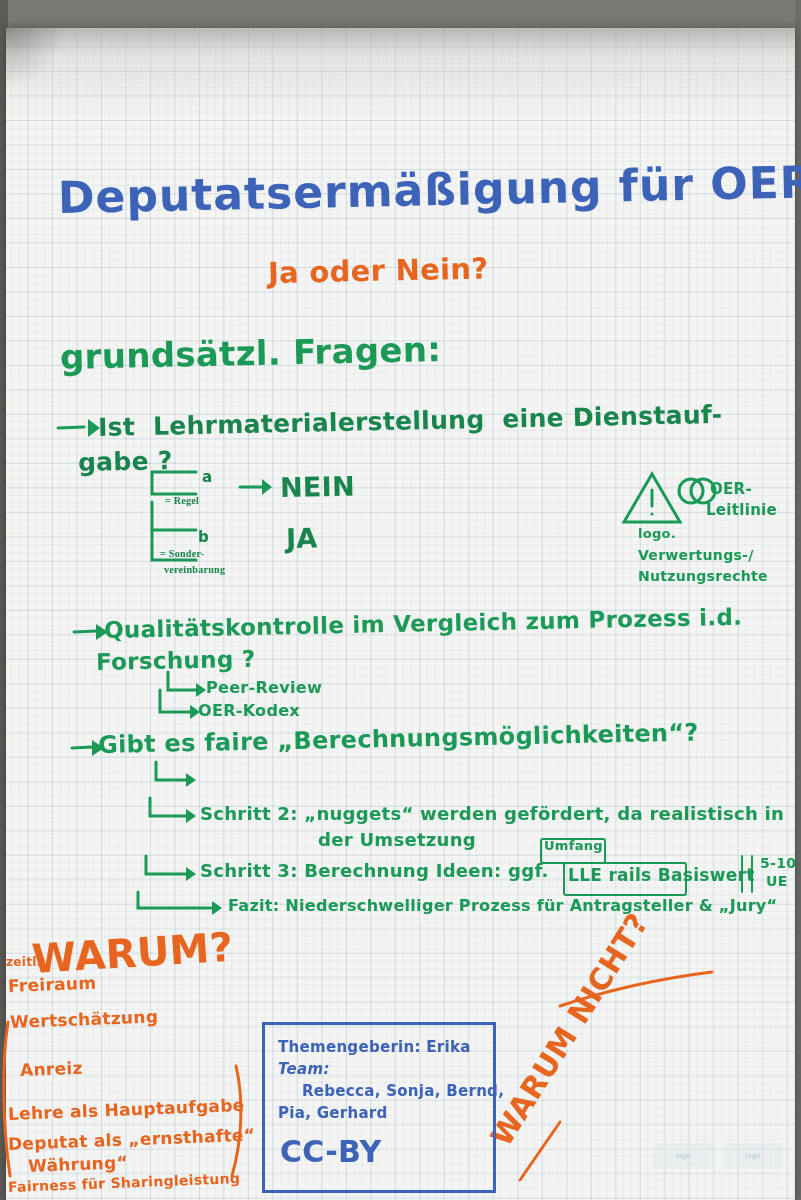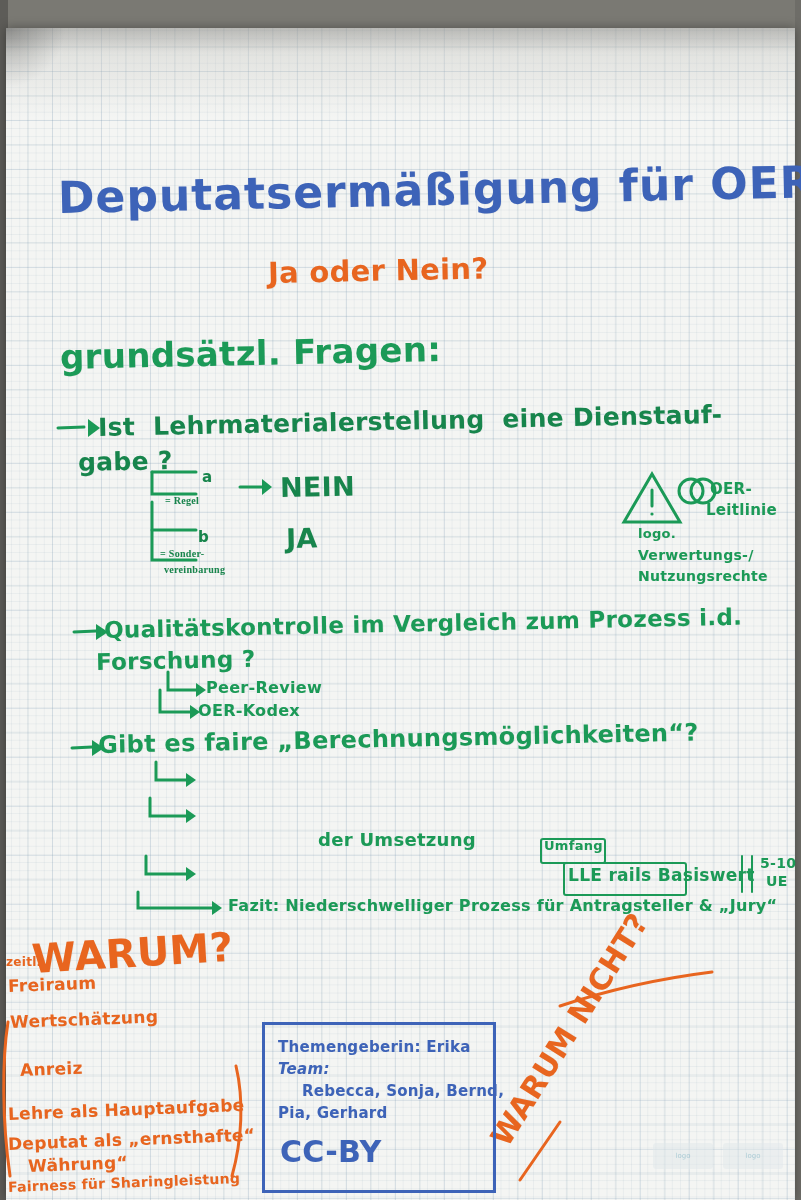--- a/index.html
+++ b/index.html
@@ -132,25 +132,27 @@
   <div class="hw marker ink-green" style="left:638px;top:548px;font-size:14px;">Verwertungs-/</div>
   <div class="hw marker ink-green" style="left:638px;top:569px;font-size:14px;">Nutzungsrechte</div>
 
   <div class="hw marker ink-green slant" style="left:104px;top:618px;font-size:23px;">Qualitätskontrolle im Vergleich zum Prozess i.d.</div>
   <div class="hw marker ink-green slant" style="left:96px;top:650px;font-size:23px;">Forschung ?</div>
   <div class="hw marker ink-green" style="left:206px;top:680px;font-size:16px;">Peer-Review</div>
   <div class="hw marker ink-green" style="left:198px;top:703px;font-size:16px;text-align:center;">OER-Kodex</div>
 
   <div class="hw marker ink-green slant" style="left:98px;top:733px;font-size:24px;">Gibt es faire „Berechnungsmöglichkeiten“?</div>
 
+  <div class="hw marker ink-green" style="left:200px;top:805px;font-size:18px;">Schritt 2: „nuggets“ werden gefördert, da realistisch in</div>
   <div class="hw marker ink-green" style="left:318px;top:831px;font-size:18px;">der Umsetzung</div>
 
   <div class="box-umfang"></div>
   <div class="hw marker ink-green" style="left:544px;top:839px;font-size:13px;">Umfang</div>
 
+  <div class="hw marker ink-green" style="left:200px;top:862px;font-size:18px;">Schritt 3: Berechnung Ideen: ggf.</div>
   <div class="box-ue"></div>
   <div class="hw marker ink-green" style="left:568px;top:867px;font-size:17px;">LLE rails Basiswert</div>
   <div class="hw marker ink-green" style="left:760px;top:856px;font-size:14px;">5-10</div>
   <div class="hw marker ink-green" style="left:766px;top:874px;font-size:14px;">UE</div>
 
   <div class="hw marker ink-green" style="left:228px;top:898px;font-size:16px;">Fazit: Niederschwelliger Prozess für Antragsteller &amp; „Jury“</div>
 
   <div class="hw marker ink-orange" style="left:6px;top:956px;font-size:12px;">zeitl.</div>
   <div class="hw marker ink-orange slant3" style="left:32px;top:938px;font-size:40px;">WARUM?</div>
 

